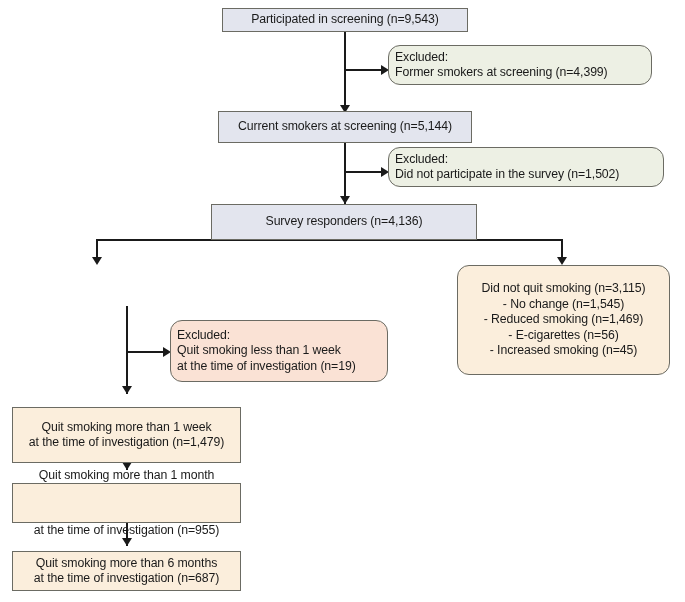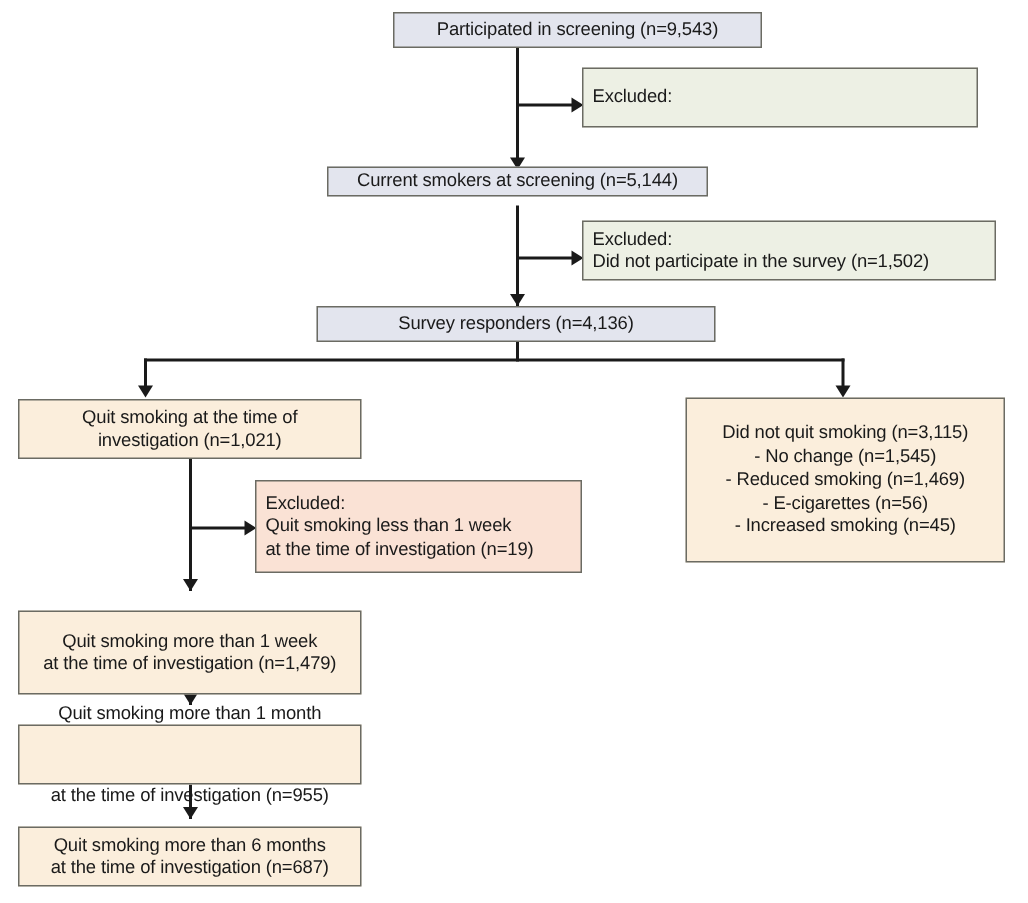--- a/index.html
+++ b/index.html
@@ -27,21 +27,21 @@
     font-size: 12.3px;
     line-height: 15.5px;
     letter-spacing: -0.1px;
     display: flex;
     flex-direction: column;
     justify-content: center;
     padding: 2px 6px;
   }
   .node .ln { display: block; white-space: nowrap; }
   .center { text-align: center; align-items: center; }
-  .left   { text-align: left;   align-items: flex-start; }
+  .left   { text-align: left;   align-items: flex-start; border-radius: 12px; }
 
   .fill-blue  { background: #e3e5ee; }
   .fill-green { background: #edf0e4; }
   .fill-cream { background: #fbeedc; }
   .fill-pink  { background: #fae2d5; }
 
   
   .vline {
     position: absolute;
     width: 2px;
@@ -95,45 +95,42 @@
   <div class="hline" style="left:126px; top:351px; width:38px;"></div>
   <div class="arrow-right" style="left:163px; top:347px;"></div>
   <div class="arrow-down" style="left:122px; top:386px;"></div>
 
   <div class="vline" style="left:126px; top:447px; height:23px;"></div>
   <div class="arrow-down" style="left:122px; top:462px;"></div>
 
   <div class="vline" style="left:126px; top:523px; height:23px;"></div>
   <div class="arrow-down" style="left:122px; top:538px;"></div>
 
-  <div class="node center fill-blue" style="left:222px; top:8px; width:246px; height:24px;margin-left:40px;">
+  <div class="node center fill-blue" style="left:222px; top:8px; width:246px; height:24px;">
     <span class="ln">Participated in screening (n=9,543)</span>
   </div>
 
   <div class="node left fill-green" style="left:388px; top:45px; width:264px; height:40px;">
     <span class="ln">Excluded:</span>
+    <span class="ln">Former smokers at screening (n=4,399)</span>
   </div>
 
-  <div class="node center fill-blue" style="left:218px; top:111px; width:254px; height:20px;">
+  <div class="node center fill-blue" style="left:218px; top:111px; width:254px; height:32px;">
     <span class="ln">Current smokers at screening (n=5,144)</span>
   </div>
 
   <div class="node left fill-green" style="left:388px; top:147px; width:276px; height:40px;">
     <span class="ln">Excluded:</span>
     <span class="ln">Did not participate in the survey (n=1,502)</span>
   </div>
 
-  <div class="node center fill-blue" style="left:211px; top:204px; width:266px; height:24px;">
+  <div class="node center fill-blue" style="left:211px; top:204px; width:266px; height:36px;">
     <span class="ln">Survey responders (n=4,136)</span>
   </div>
 
-  <div class="node center fill-cream" style="left:12px; top:266px; width:229px; height:40px;">
-    <span class="ln">Quit smoking at the time of</span>
-    <span class="ln">investigation (n=1,021)</span>
-  </div>
 
   <div class="node left fill-cream" style="left:457px; top:265px; width:213px; height:110px;align-items:center;">
     <span class="ln">Did not quit smoking (n=3,115)</span>
     <span class="ln">- No change (n=1,545)</span>
     <span class="ln">- Reduced smoking (n=1,469)</span>
     <span class="ln">- E-cigarettes (n=56)</span>
     <span class="ln">- Increased smoking (n=45)</span>
   </div>
 
   <div class="node left fill-pink" style="left:170px; top:320px; width:218px; height:62px;">

